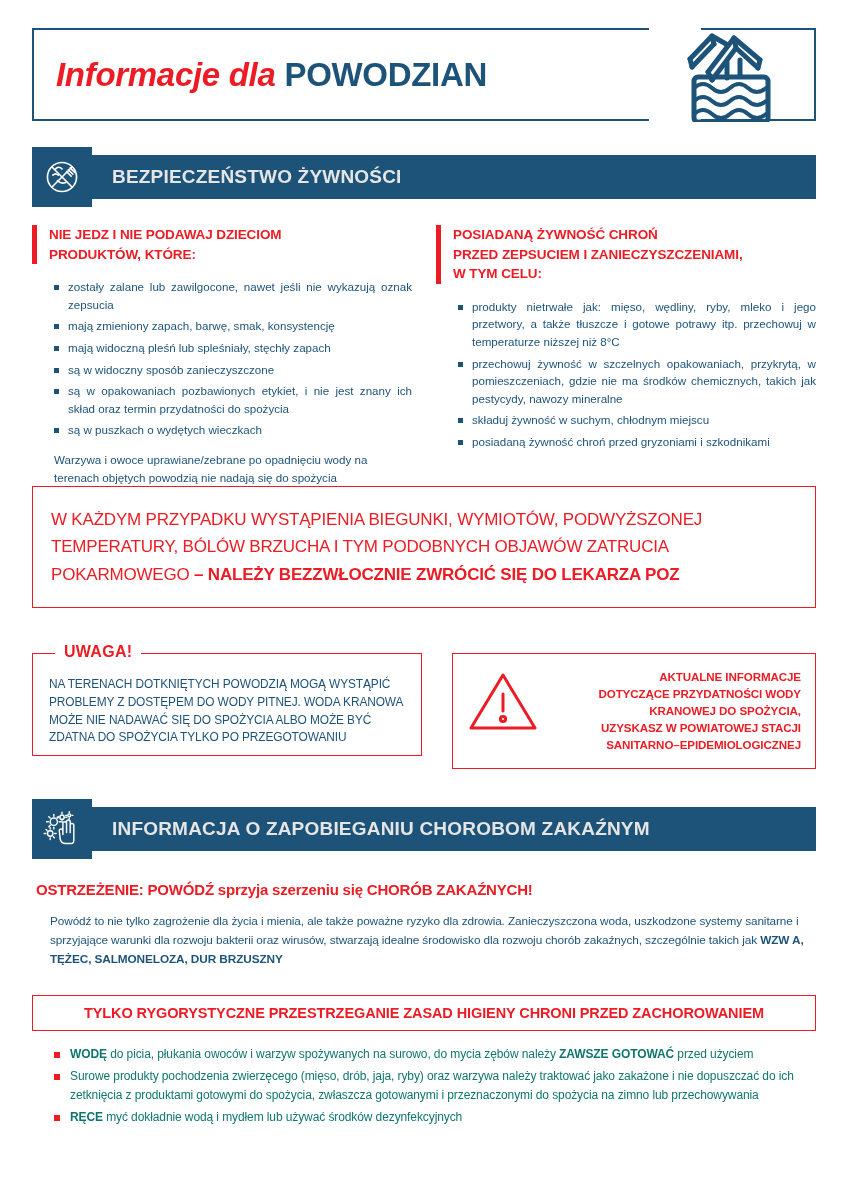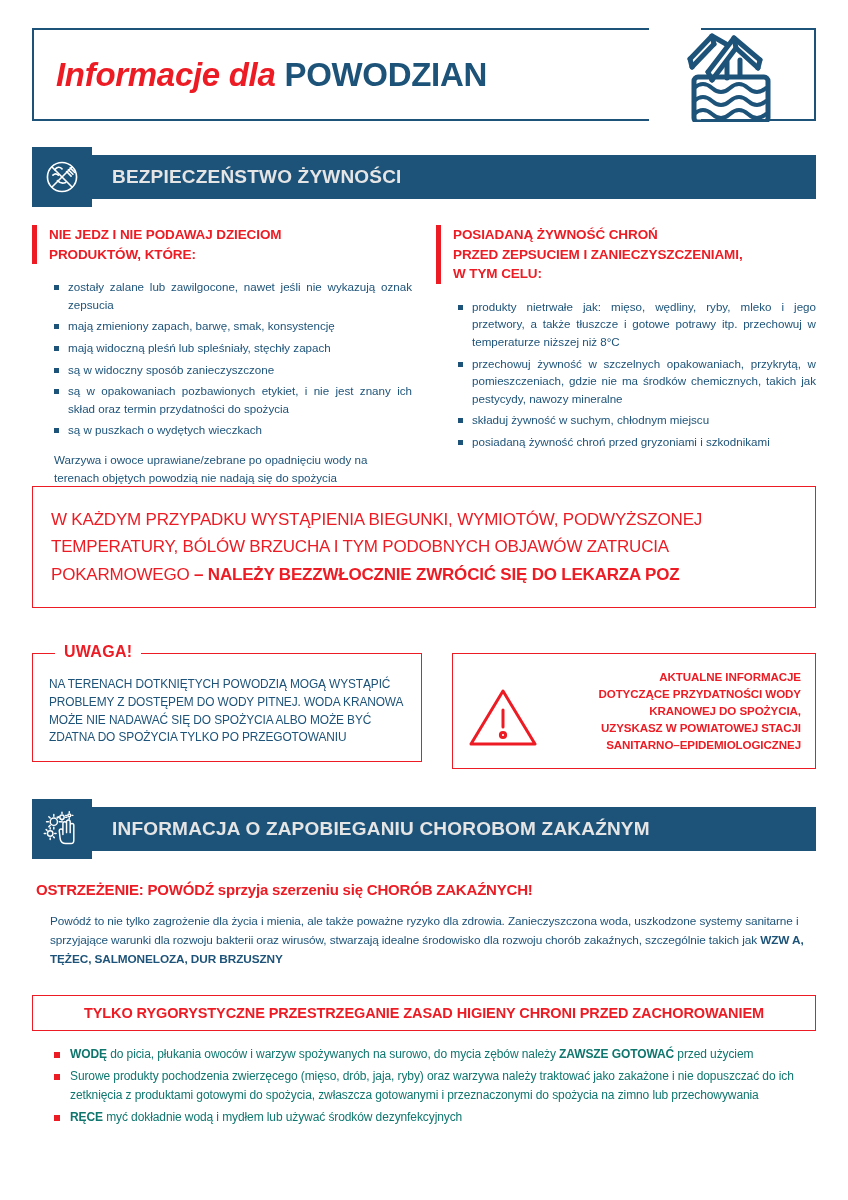--- a/index.html
+++ b/index.html
@@ -134,21 +134,21 @@
     letter-spacing: -0.2px;
   }
   .alert-box .strong { font-weight: bold; }
 
   
   .water-row { display: flex; gap: 30px; margin-top: 34px; align-items: flex-start; }
   .uwaga-box {
     position: relative;
     flex: 0 0 390px;
     border: 1.5px solid #ed1c24;
-    padding: 16px 14px 14px 16px;
+    padding: 16px 14px 8px 16px;
     margin-top: 11px;
   }
   .uwaga-label {
     position: absolute;
     top: -11px;
     left: 22px;
     background: #ffffff;
     padding: 0 9px;
     color: #ed1c24;
     font-size: 16px;
@@ -171,21 +171,21 @@
   }
 
   .warn-box {
     position: relative;
     flex: 1 1 auto;
     border: 1.5px solid #ed1c24;
     padding: 14px 14px 14px 14px;
     margin-top: 11px;
     min-height: 110px;
     display: flex;
-    align-items: flex-end;
+    align-items: flex-start;
     gap: 10px;
   }
   .warn-icon { flex: 0 0 72px; }
   .warn-text {
     flex: 1 1 auto;
     color: #ed1c24;
     font-size: 11.6px;
     font-weight: bold;
     line-height: 1.48;
     text-align: right;

